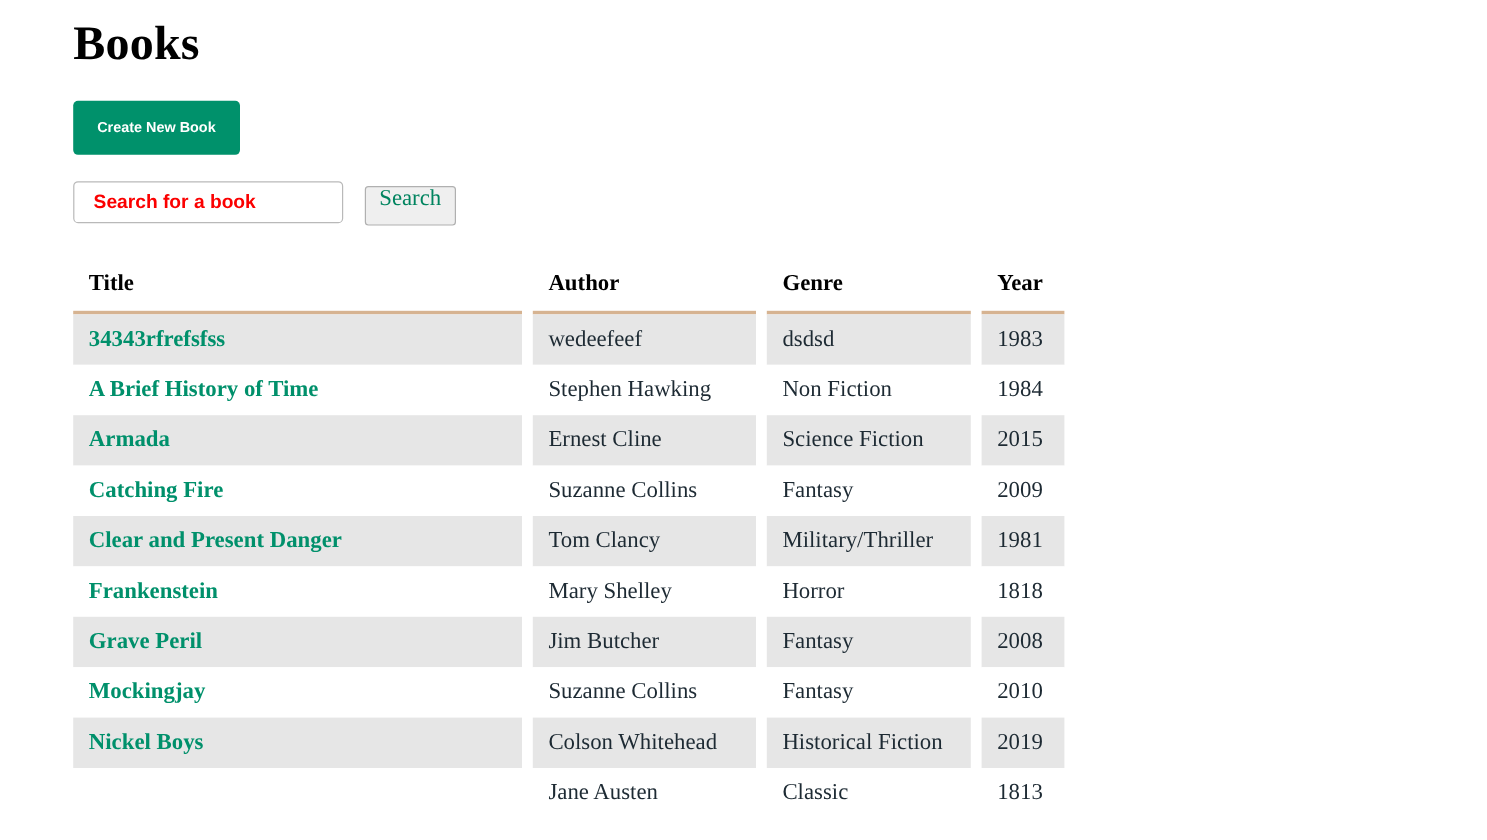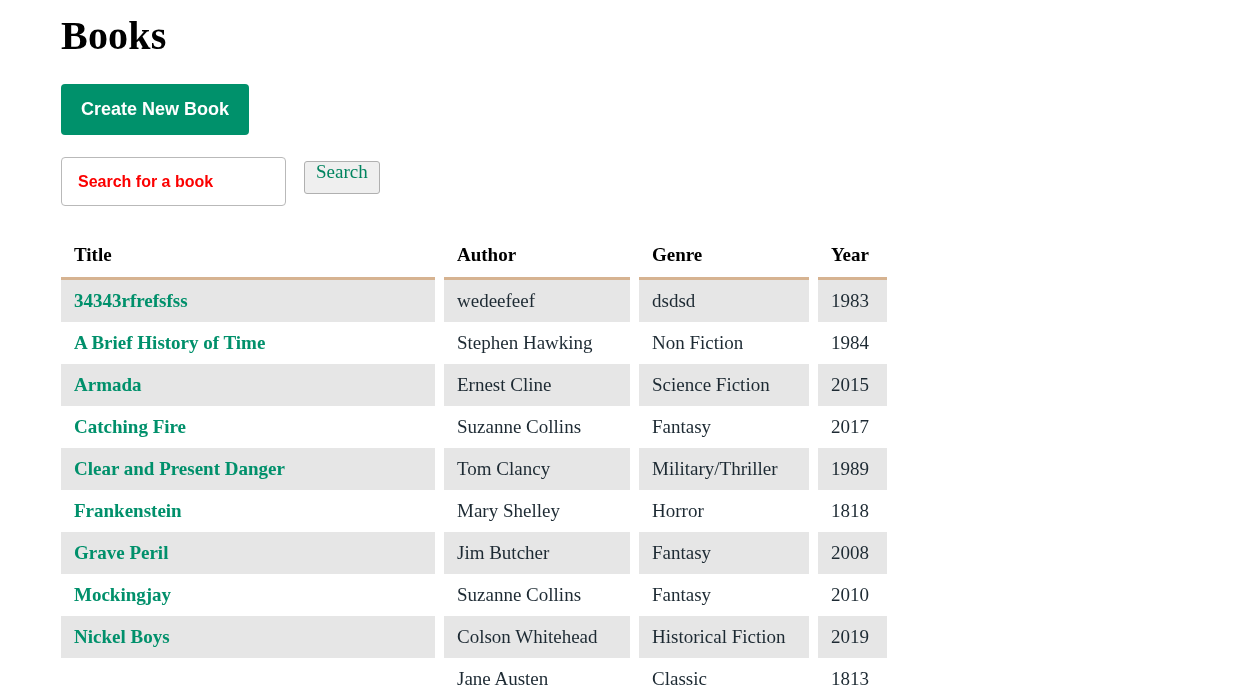--- a/index.html
+++ b/index.html
@@ -34,33 +34,33 @@
   }
   .btn-create {
     display: inline-block;
     margin-top: 28px;
     background: #00916b;
     color: #ffffff;
     border: none;
     border-radius: 4px;
     font-family: "Liberation Sans", "DejaVu Sans", sans-serif;
     font-weight: bold;
-    font-size: 18px;
+    font-size: 12px;
     line-height: 1;
     padding: 16px 20px 17px 20px;
     cursor: pointer;
   }
   .search-row {
     margin-top: 22px;
     display: flex;
     align-items: flex-start;
   }
   .search-input {
     width: 225px;
-    height: 49px;
+    height: 35px;
     box-sizing: border-box;
     border: 1px solid #b9b9b9;
     border-radius: 4px;
     padding: 0 12px 0 16px;
     background: #ffffff;
     outline: none;
     font-family: "Liberation Sans", "DejaVu Sans", sans-serif;
     font-size: 16px;
     font-weight: bold;
     color: #212529;
@@ -177,27 +177,27 @@
         <tr>
           <td><a class="book-link">Armada</a></td>
           <td>Ernest Cline</td>
           <td>Science Fiction</td>
           <td>2015</td>
         </tr>
         <tr>
           <td><a class="book-link">Catching Fire</a></td>
           <td>Suzanne Collins</td>
           <td>Fantasy</td>
-          <td>2017</td>
+          <td>2009</td>
         </tr>
         <tr>
           <td><a class="book-link">Clear and Present Danger</a></td>
           <td>Tom Clancy</td>
           <td>Military/Thriller</td>
-          <td>1989</td>
+          <td>1981</td>
         </tr>
         <tr>
           <td><a class="book-link">Frankenstein</a></td>
           <td>Mary Shelley</td>
           <td>Horror</td>
           <td>1818</td>
         </tr>
         <tr>
           <td><a class="book-link">Grave Peril</a></td>
           <td>Jim Butcher</td>

